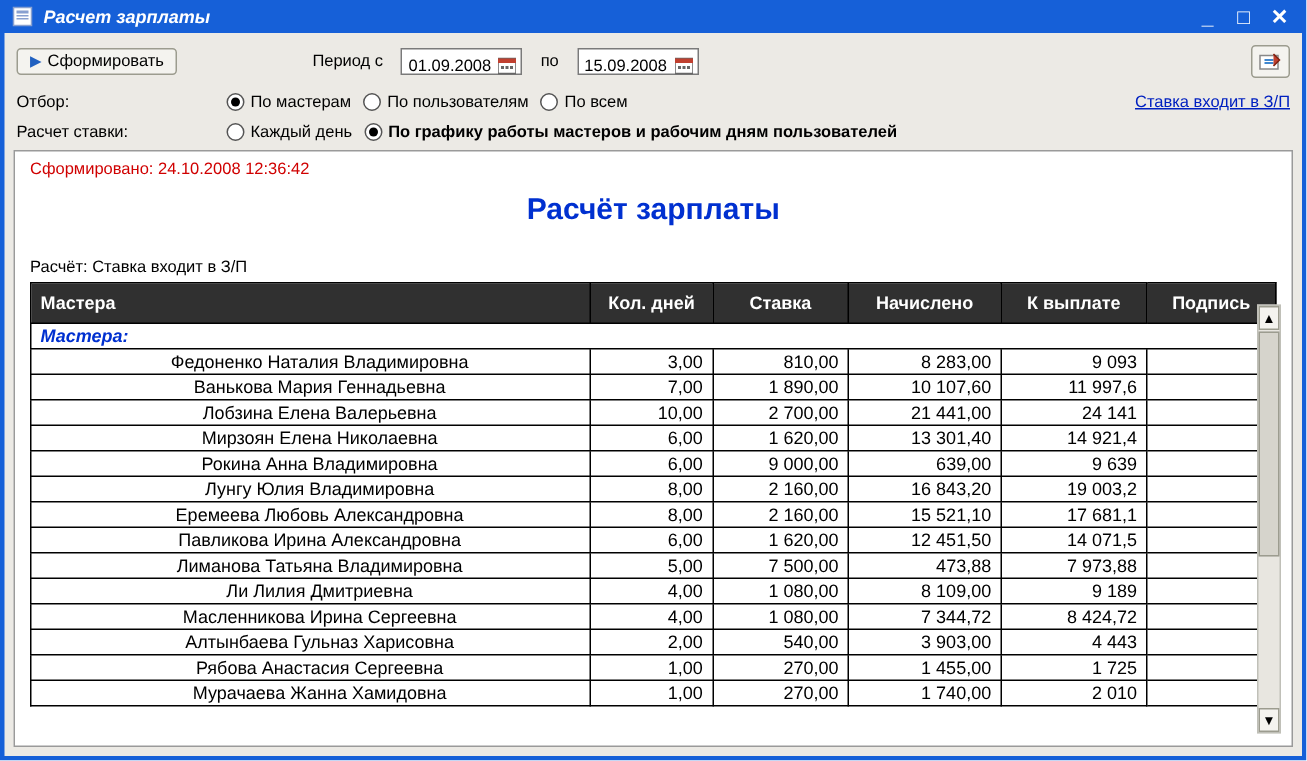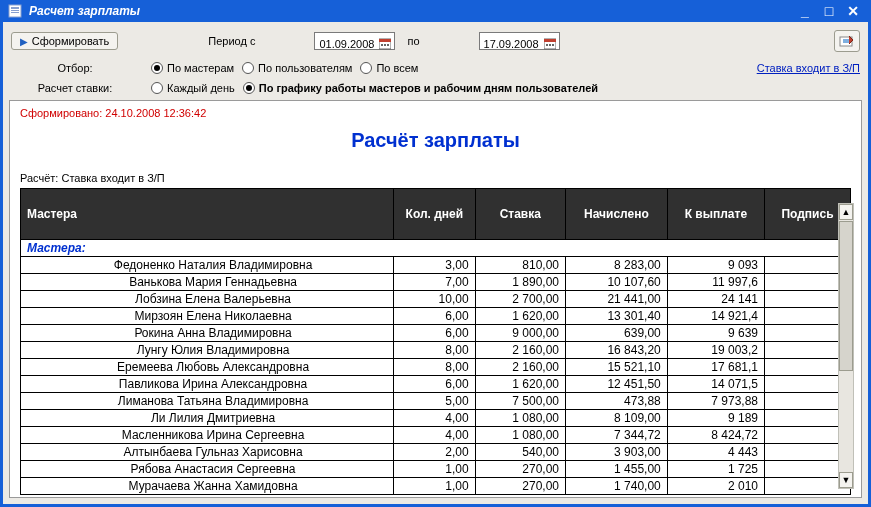--- a/index.html
+++ b/index.html
@@ -83,37 +83,36 @@
   }
   .label { color: #000; }
   .date-input {
     display: inline-flex;
     align-items: center;
     background: #fff;
     border: 1px solid #7a7a7a;
     height: 18px;
     padding: 5px 2px 0 4px;
     font-size: 11px;
-    margin-left: 47px;
   }
   .date-input .cal {
     width: 14px; height: 14px;
     margin-left: 4px;
     display: inline-flex; align-items: center; justify-content: center;
     cursor: pointer;
   }
   .row2, .row3 {
     display: flex;
     align-items: center;
     padding: 4px 8px;
     gap: 8px;
   }
   .row2 .rlabel, .row3 .rlabel {
     width: 132px;
-    text-align: center;
+    text-align: left;
     padding-right: 4px;
   }
   .radio {
     display: inline-flex;
     align-items: center;
     gap: 4px;
     cursor: pointer;
   }
   .radio .dot {
     width: 12px; height: 12px;
@@ -163,21 +162,21 @@
     width: 100%;
     border-collapse: collapse;
     font-size: 12px;
     margin-top: 4px;
   }
   table.data th {
     background: #303030;
     color: #fff;
     font-weight: bold;
     border: 1px solid #000;
-    padding: 18px 6px;
+    padding: 6px 6px;
     text-align: center;
     height: 18px;
   }
   table.data th.name-col { text-align: left; width: 330px; }
   table.data td {
     border: 1px solid #000;
     padding: 1px 6px;
     height: 16px;
     white-space: nowrap;
   }
@@ -257,21 +256,21 @@
                 <rect x="2" y="6" width="2" height="2" fill="#666"></rect>
                 <rect x="5" y="6" width="2" height="2" fill="#666"></rect>
                 <rect x="8" y="6" width="2" height="2" fill="#666"></rect>
               </svg>
           </span>
         </span>
         <span style="width:12px;"></span>
         <span class="label">по</span>
         <span style="width:12px;"></span>
         <span class="date-input">
-          <span>17.09.2008</span>
+          <span>15.09.2008</span>
           <span class="cal">
             <svg width="12" height="12" viewBox="0 0 12 12">
                 <rect x="0" y="1" width="12" height="10" fill="#fff" stroke="#666"></rect>
                 <rect x="0" y="1" width="12" height="3" fill="#c04030"></rect>
                 <rect x="2" y="6" width="2" height="2" fill="#666"></rect>
                 <rect x="5" y="6" width="2" height="2" fill="#666"></rect>
                 <rect x="8" y="6" width="2" height="2" fill="#666"></rect>
               </svg>
           </span>
         </span>

